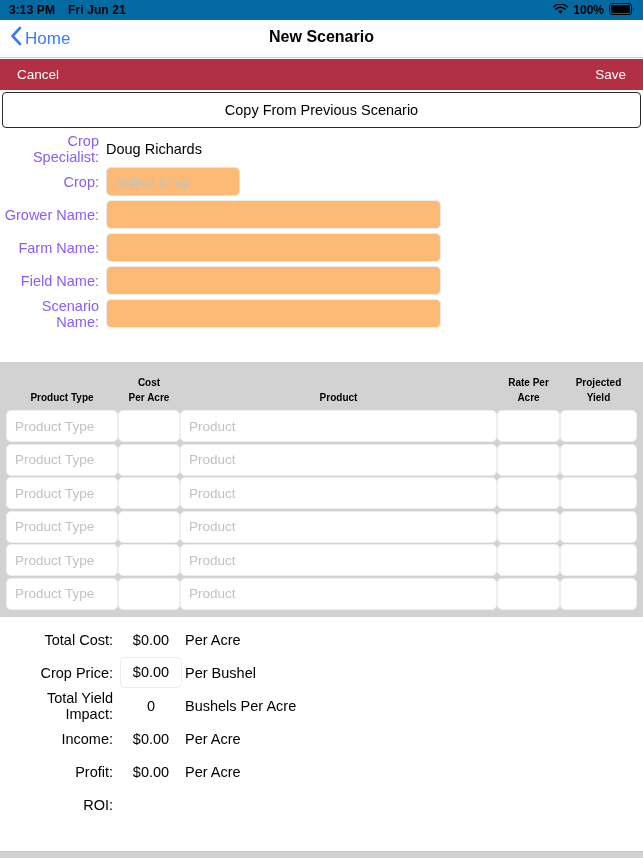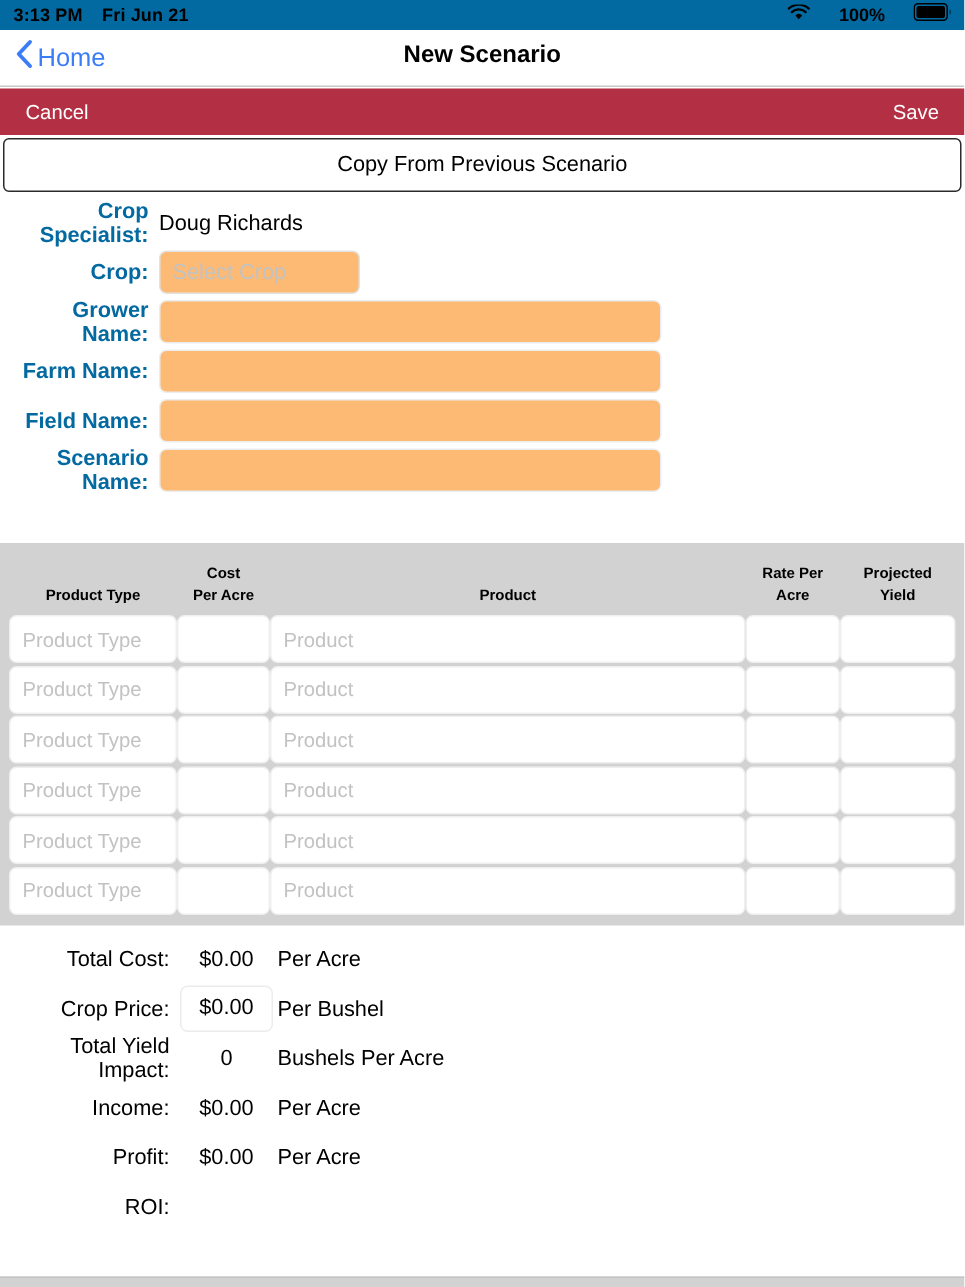--- a/index.html
+++ b/index.html
@@ -12,21 +12,21 @@
   }
   #root { position: relative; width: 643px; height: 858px; background: #fff; }
 
   
   .statusbar {
     position: absolute; top: 0; left: 0; width: 643px; height: 20px;
     display: flex; align-items: center; background: #0369a1;
   }
   .sb-time { font-size: 12px; font-weight: 600; color: #000; margin-left: 9px; letter-spacing: .1px; }
   .sb-date { font-size: 12px; font-weight: 600; color: #000; margin-left: 13px; letter-spacing: .1px; }
-  .sb-right { margin-left: auto; display: flex; align-items: center; margin-right: 8px; gap: 19px; }
+  .sb-right { margin-left: auto; display: flex; align-items: center; margin-right: 8px; gap: 5px; }
   .sb-batt-pct { font-size: 12px; font-weight: 600; color: #000; }
   .wifi-icon { display:block; }
   .batt-icon { display:block; }
 
   
   .navbar {
     position: absolute; top: 20px; left: 0; width: 643px; height: 38px;
     background: #fff; border-bottom: 1px solid #c8c8c8;
   }
   .nav-back {
@@ -54,21 +54,21 @@
     background: #fff; border: 1px solid #2b2b2b; border-radius: 4px;
     display: flex; align-items: center; justify-content: center;
     font-size: 14.5px; color: #000; cursor: pointer;
   }
 
   
   .form { position: absolute; top: 132px; left: 0; width: 643px; }
   .frow { position: relative; height: 33px; display: flex; align-items: center; }
   .flabel {
     width: 106px; text-align: right; padding-right: 7px;
-    font-size: 14.5px; font-weight: bold; color: #0369a1;
+    font-size: 14.5px; font-weight: normal; color: #8b5cf6;
   }
   .fstatic { font-size: 14.5px; color: #000; }
   .finput {
     height: 29px; border: 1px solid #ececec; border-radius: 5px;
     background: #fdba74; font-size: 14.5px; color: #000;
     padding: 0 8px; font-family: "Liberation Sans", sans-serif;
     outline: none;
   }
   .finput.wide { width: 335px; }
   .finput.crop { width: 134px; border-color: #e2e2e2; }

